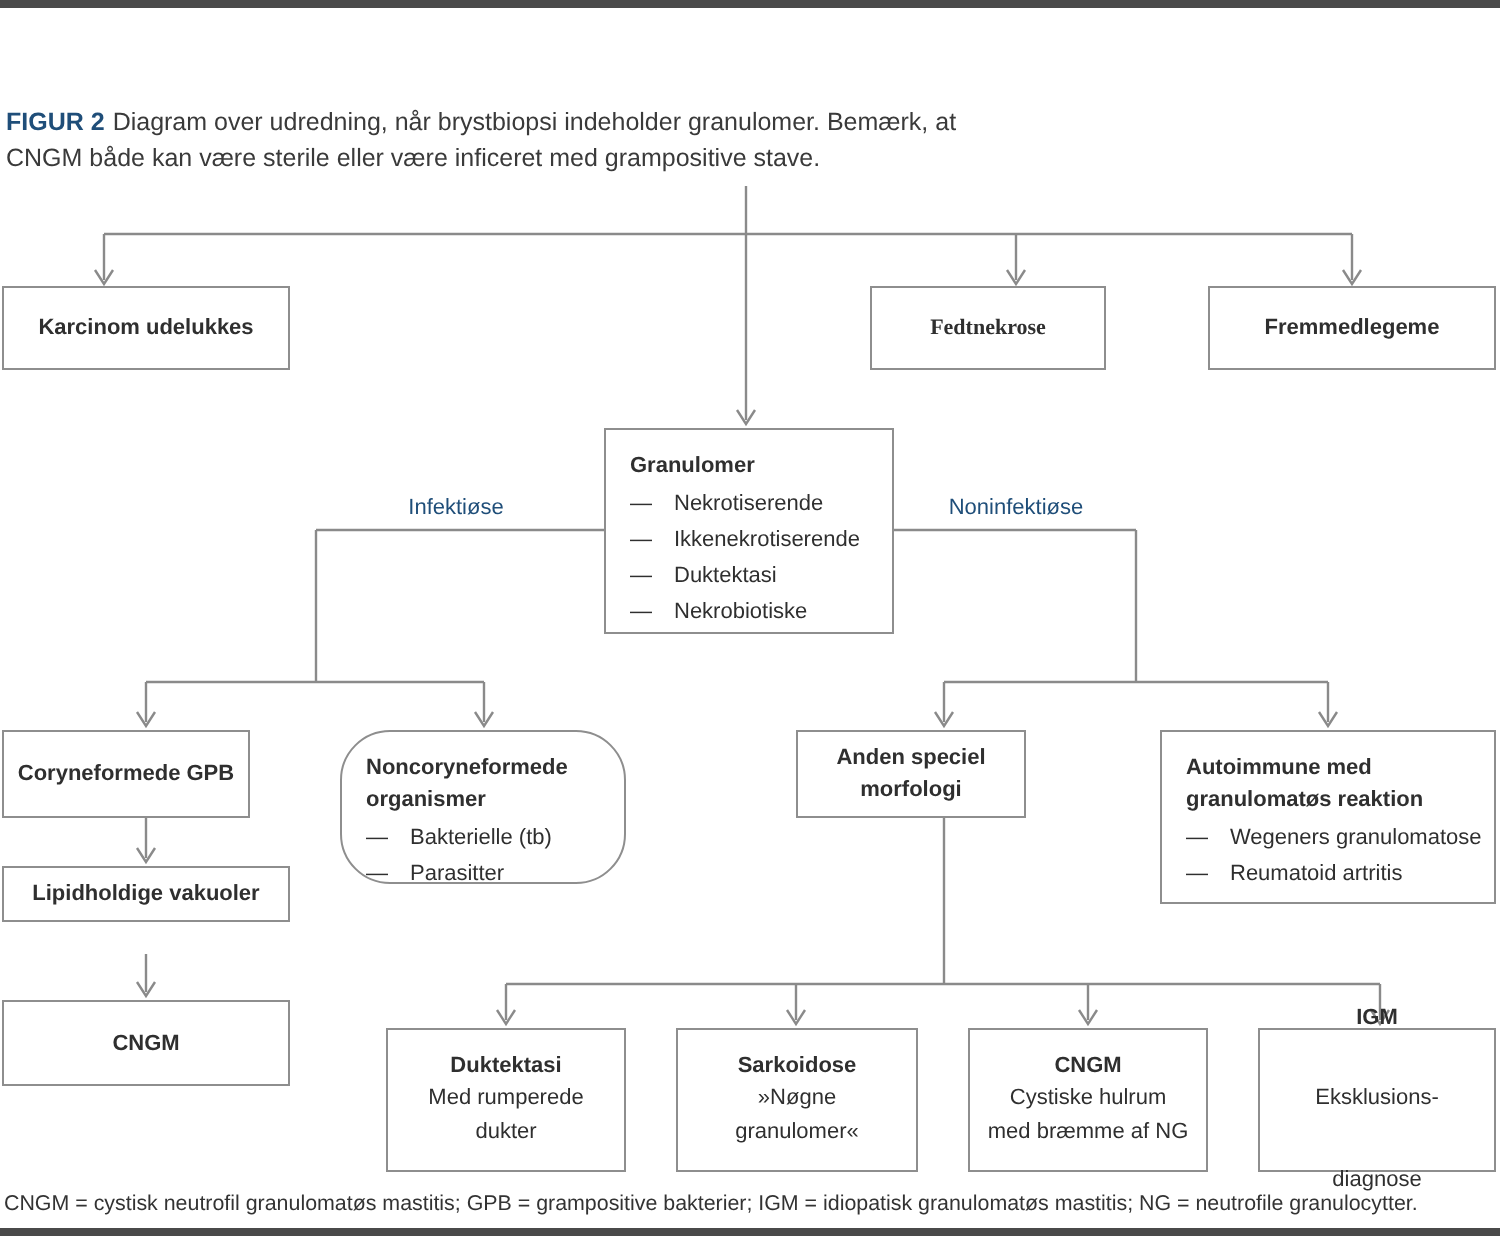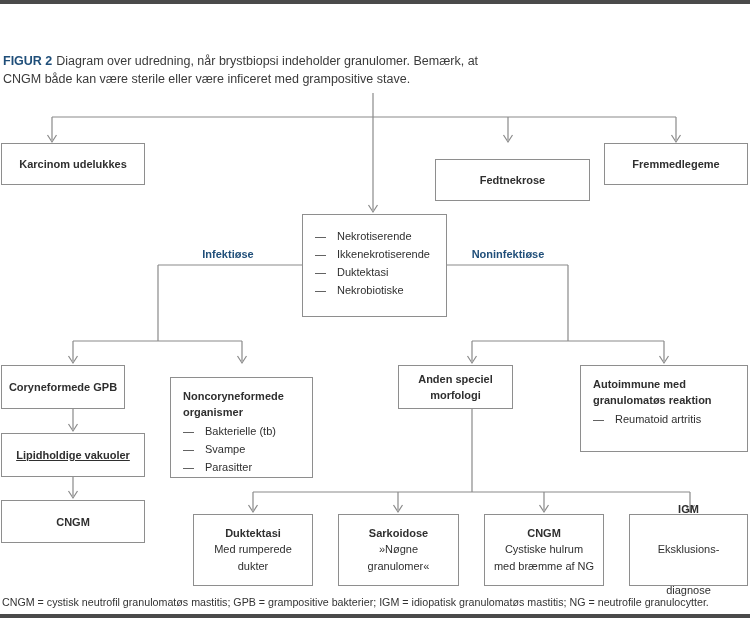--- a/index.html
+++ b/index.html
@@ -18,21 +18,21 @@
     font-size:11px;color:#2f2f2f;line-height:16px;
   }
   .box.center{display:flex;align-items:center;justify-content:center;text-align:center;font-weight:bold;}
   .box.listbox{padding:10px 6px 0 12px;}
   .box .title{font-weight:bold;line-height:16px;margin:0 0 2px 0;}
   .box ul{list-style:none;margin:2px 0 0 0;padding:0;}
   .box li{position:relative;padding-left:22px;line-height:18px;white-space:nowrap;}
   .box li::before{content:"—";position:absolute;left:0;top:0;}
   .box.stack{display:flex;flex-direction:column;align-items:center;justify-content:center;text-align:center;line-height:17px;}
   .box.stack .title{margin:0;}
-  .branch-label{position:absolute;width:120px;text-align:center;font-weight:bold;font-size:11px;color:#1F4E79;}
+  .branch-label{position:absolute;width:120px;text-align:center;font-weight:normal;font-size:11px;color:#1F4E79;}
   .footer-text{position:absolute;left:2px;top:596px;width:748px;font-size:10.7px;color:#333;}
 </style>
 </head>
 <body>
 
 <div class="stage">
 
   <div class="bar bar-top"></div>
 
   <div class="caption">
@@ -72,58 +72,59 @@
     </g>
   </svg>
 
   <div class="branch-label" style="left:168px;top:248px;">Infektiøse</div>
   <div class="branch-label" style="left:448px;top:248px;">Noninfektiøse</div>
 
 
   <div class="box center" style="left:1px;top:143px;width:144px;height:42px;">
     <span>Karcinom udelukkes</span>
   </div>
-  <div class="box center" style="left:435px;top:159px;width:155px;height:42px;">
+  <div class="box center" style="left:435px;top:143px;width:118px;height:42px;font-family:Liberation Serif, serif;">
     <span>Fedtnekrose</span>
   </div>
   <div class="box center" style="left:604px;top:143px;width:144px;height:42px;align-items:center;">
     <span>Fremmedlegeme</span>
   </div>
 
   <div class="box listbox" style="left:302px;top:214px;width:145px;height:103px;">
+    <div class="title">Granulomer</div>
     <ul>
       <li>Nekrotiserende</li>
       <li>Ikkenekrotiserende</li>
       <li>Duktektasi</li>
       <li>Nekrobiotiske</li>
     </ul>
   </div>
 
   <div class="box center" style="left:1px;top:365px;width:124px;height:44px;">
     <span>Coryneformede GPB</span>
   </div>
-  <div class="box listbox" style="left:170px;top:377px;width:143px;height:101px;">
+  <div class="box listbox" style="left:170px;top:365px;width:143px;height:77px;border-radius:25px;">
     <div class="title">Noncoryneformede organismer</div>
     <ul>
       <li>Bakterielle (tb)</li>
-      <li>Svampe</li>
       <li>Parasitter</li>
     </ul>
   </div>
   <div class="box center" style="left:398px;top:365px;width:115px;height:44px;">
     <span>Anden speciel morfologi</span>
   </div>
   <div class="box listbox" style="left:580px;top:365px;width:168px;height:87px;">
     <div class="title">Autoimmune med granulomatøs reaktion</div>
     <ul>
+      <li>Wegeners granulomatose</li>
       <li>Reumatoid artritis</li>
     </ul>
   </div>
 
-  <div class="box center" style="left:1px;top:433px;width:144px;height:44px;text-decoration:underline;">
+  <div class="box center" style="left:1px;top:433px;width:144px;height:28px;">
     <span>Lipidholdige vakuoler</span>
   </div>
   <div class="box center" style="left:1px;top:500px;width:144px;height:43px;">
     <span>CNGM</span>
   </div>
 
   <div class="box stack" style="left:193px;top:514px;width:120px;height:72px;">
     <div class="title">Duktektasi</div>
     <div>Med rumperede</div>
     <div>dukter</div>

